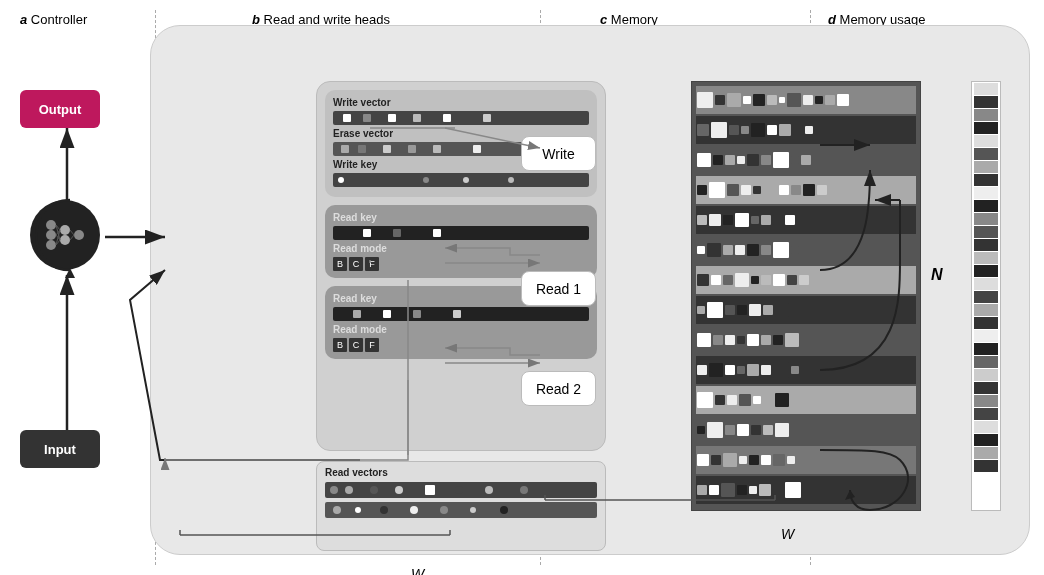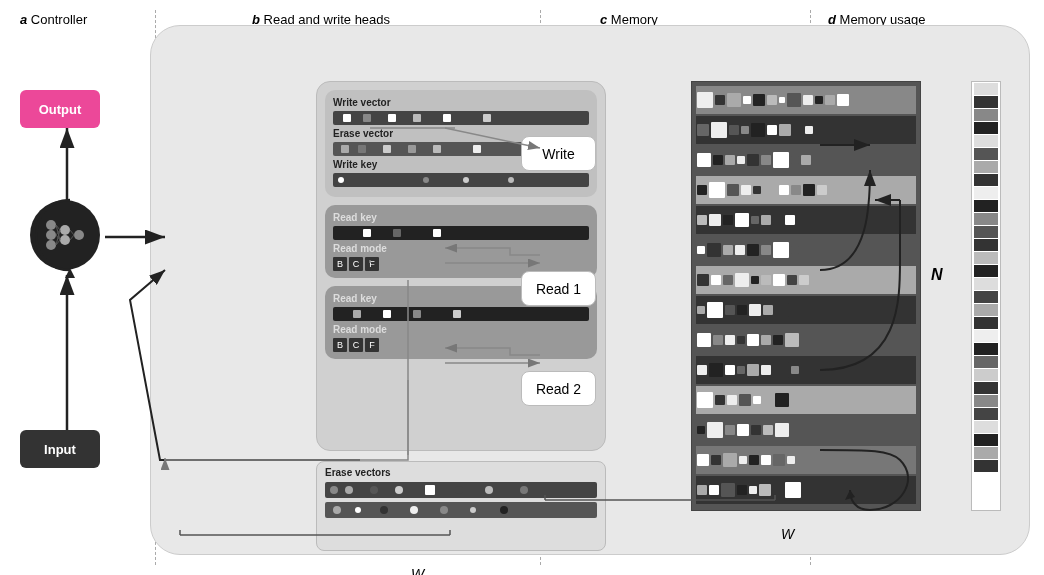--- a/index.html
+++ b/index.html
@@ -34,21 +34,21 @@
       justify-content: center;
     }
 
     
     .output-box {
       position: absolute;
       left: 20px;
       top: 90px;
       width: 80px;
       height: 38px;
-      background: #ec4899;
+      background: #be185d;
       color: #fff;
       border-radius: 6px;
       display: flex;
       align-items: center;
       justify-content: center;
       font-size: 13px;
       font-weight: bold;
     }
 
     
@@ -572,21 +572,21 @@
       <div style="height:12px;background:#888;margin:1px 2px;"></div>
       <div style="height:12px;background:#444;margin:1px 2px;"></div>
       <div style="height:12px;background:#ddd;margin:1px 2px;"></div>
       <div style="height:12px;background:#222;margin:1px 2px;"></div>
       <div style="height:12px;background:#aaa;margin:1px 2px;"></div>
       <div style="height:12px;background:#333;margin:1px 2px;"></div>
     </div>
 
     <div class="rv-panel">
       <div class="vector-strip-label">
-        <span>Erase vectors</span>
+        <span>Read vectors</span>
       </div>
       <div class="vector-strip" style="height:16px;margin:4px 0;">
         <div style="position:absolute;left:5px;width:8px;height:8px;background:#888;top:4px;border-radius:50%;"></div>
         <div style="position:absolute;left:20px;width:8px;height:8px;background:#aaa;top:4px;border-radius:50%;"></div>
         <div style="position:absolute;left:45px;width:8px;height:8px;background:#555;top:4px;border-radius:50%;"></div>
         <div style="position:absolute;left:70px;width:8px;height:8px;background:#ccc;top:4px;border-radius:50%;"></div>
         <div style="position:absolute;left:100px;width:10px;height:10px;background:#fff;top:3px;border-radius:1px;"></div>
         <div style="position:absolute;left:130px;width:8px;height:8px;background:#444;top:4px;border-radius:50%;"></div>
         <div style="position:absolute;left:160px;width:8px;height:8px;background:#bbb;top:4px;border-radius:50%;"></div>
         <div style="position:absolute;left:195px;width:8px;height:8px;background:#777;top:4px;border-radius:50%;"></div>

